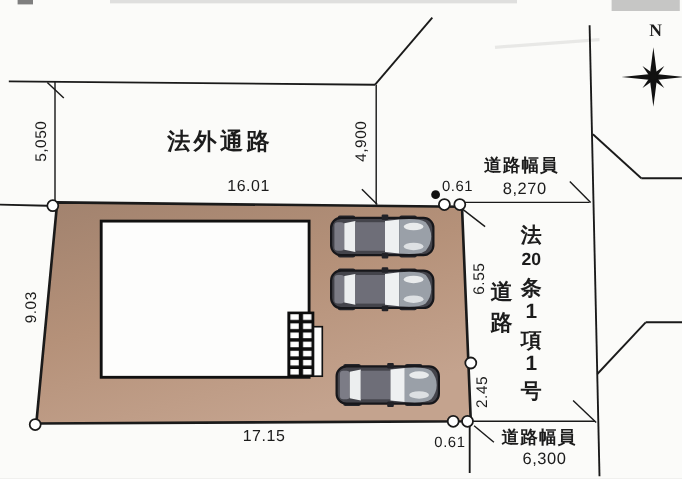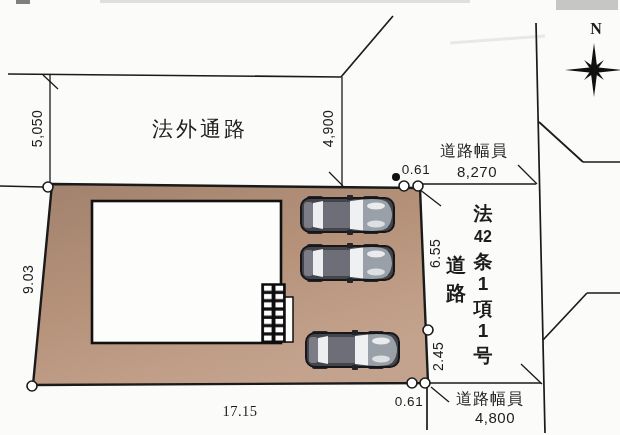--- a/index.html
+++ b/index.html
@@ -9,21 +9,21 @@
     font-family:"Liberation Sans",sans-serif;
     color:#1c1c1c;
   }
   .stage svg{position:absolute;left:0;top:0;}
   .lbl{
     position:absolute;text-align:center;line-height:1.05;
     white-space:nowrap;color:#1c1c1c;
   }
   .rot{transform:rotate(-90deg);}
   .num{font-weight:500;letter-spacing:.5px;}
-  .jp{font-weight:400;}
+  .jp{font-weight:700;}
   .vcol{position:absolute;display:flex;flex-direction:column;align-items:center;}
   .vcol .ch{display:block;text-align:center;font-weight:600;}
 </style>
 </head>
 <body>
 
 <div class="stage">
 
   <svg width="620" height="435" viewBox="0 0 620 435">
     <defs>
@@ -110,49 +110,50 @@
       <polygon points="0,-14 2.5,0 0,14 -2.5,0" transform="rotate(45)"></polygon>
       <polygon points="0,-14 2.5,0 0,14 -2.5,0" transform="rotate(-45)"></polygon>
       <polygon points="-29,0 0,-3 29,0 0,3"></polygon>
       <polygon points="0,-27 3.5,0 0,27 -3.5,0"></polygon>
       <circle cx="0" cy="0" r="3"></circle>
     </g>
   </svg>
 
   <div class="lbl jp" style="left:130px;top:118px;width:140px;font-size:21px;letter-spacing:3px;">法外通路</div>
 
+  <div class="lbl num" style="left:186px;top:163px;width:80px;font-size:14.5px;">16.01</div>
 
-  <div class="lbl num" style="left:200px;top:404px;width:80px;font-size:14.5px;font-family:Liberation Serif, serif;">17.15</div>
+  <div class="lbl num" style="left:200px;top:390px;width:80px;font-size:14.5px;">17.15</div>
 
   <div class="lbl num rot" style="left:7px;top:121px;width:60px;font-size:14px;">5,050</div>
 
   <div class="lbl num rot" style="left:298px;top:121px;width:60px;font-size:14px;">4,900</div>
 
   <div class="lbl num rot" style="left:-1px;top:272px;width:58px;font-size:14px;">9.03</div>
 
   <div class="lbl num rot" style="left:405px;top:246px;width:60px;font-size:14px;">6.55</div>
 
   <div class="lbl num rot" style="left:408px;top:349px;width:60px;font-size:14px;">2.45</div>
 
   <div class="lbl num" style="left:396px;top:163px;width:40px;font-size:13.5px;">0.61</div>
 
   <div class="lbl num" style="left:389px;top:395px;width:40px;font-size:13.5px;">0.61</div>
 
   <div class="lbl jp" style="left:424px;top:143px;width:100px;font-size:16px;letter-spacing:1px;">道路幅員</div>
   <div class="lbl num" style="left:427px;top:164px;width:100px;font-size:15px;">8,270</div>
 
   <div class="lbl jp" style="left:440px;top:391px;width:100px;font-size:16px;letter-spacing:1px;">道路幅員</div>
-  <div class="lbl num" style="left:445px;top:410px;width:100px;font-size:15px;">4,800</div>
+  <div class="lbl num" style="left:445px;top:410px;width:100px;font-size:15px;">6,300</div>
 
 
   <div class="lbl" style="left:581px;top:21px;width:30px;font-size:16px;font-weight:bold;font-family:'Liberation Serif',serif;">N</div>
 
   <div class="vcol" style="left:468px;top:201px;width:30px;font-size:19px;">
     <span class="ch" style="height:24px;">法</span>
-    <span class="ch" style="height:24px;font-size:16px;line-height:24px;">42</span>
+    <span class="ch" style="height:24px;font-size:16px;line-height:24px;">20</span>
     <span class="ch" style="height:24px;">条</span>
     <span class="ch" style="height:23px;">1</span>
     <span class="ch" style="height:24px;">項</span>
     <span class="ch" style="height:23px;">1</span>
     <span class="ch" style="height:24px;">号</span>
   </div>
 
   <div class="vcol" style="left:441px;top:252px;width:30px;font-size:20px;">
     <span class="ch" style="height:28px;">道</span>
     <span class="ch" style="height:28px;">路</span>

